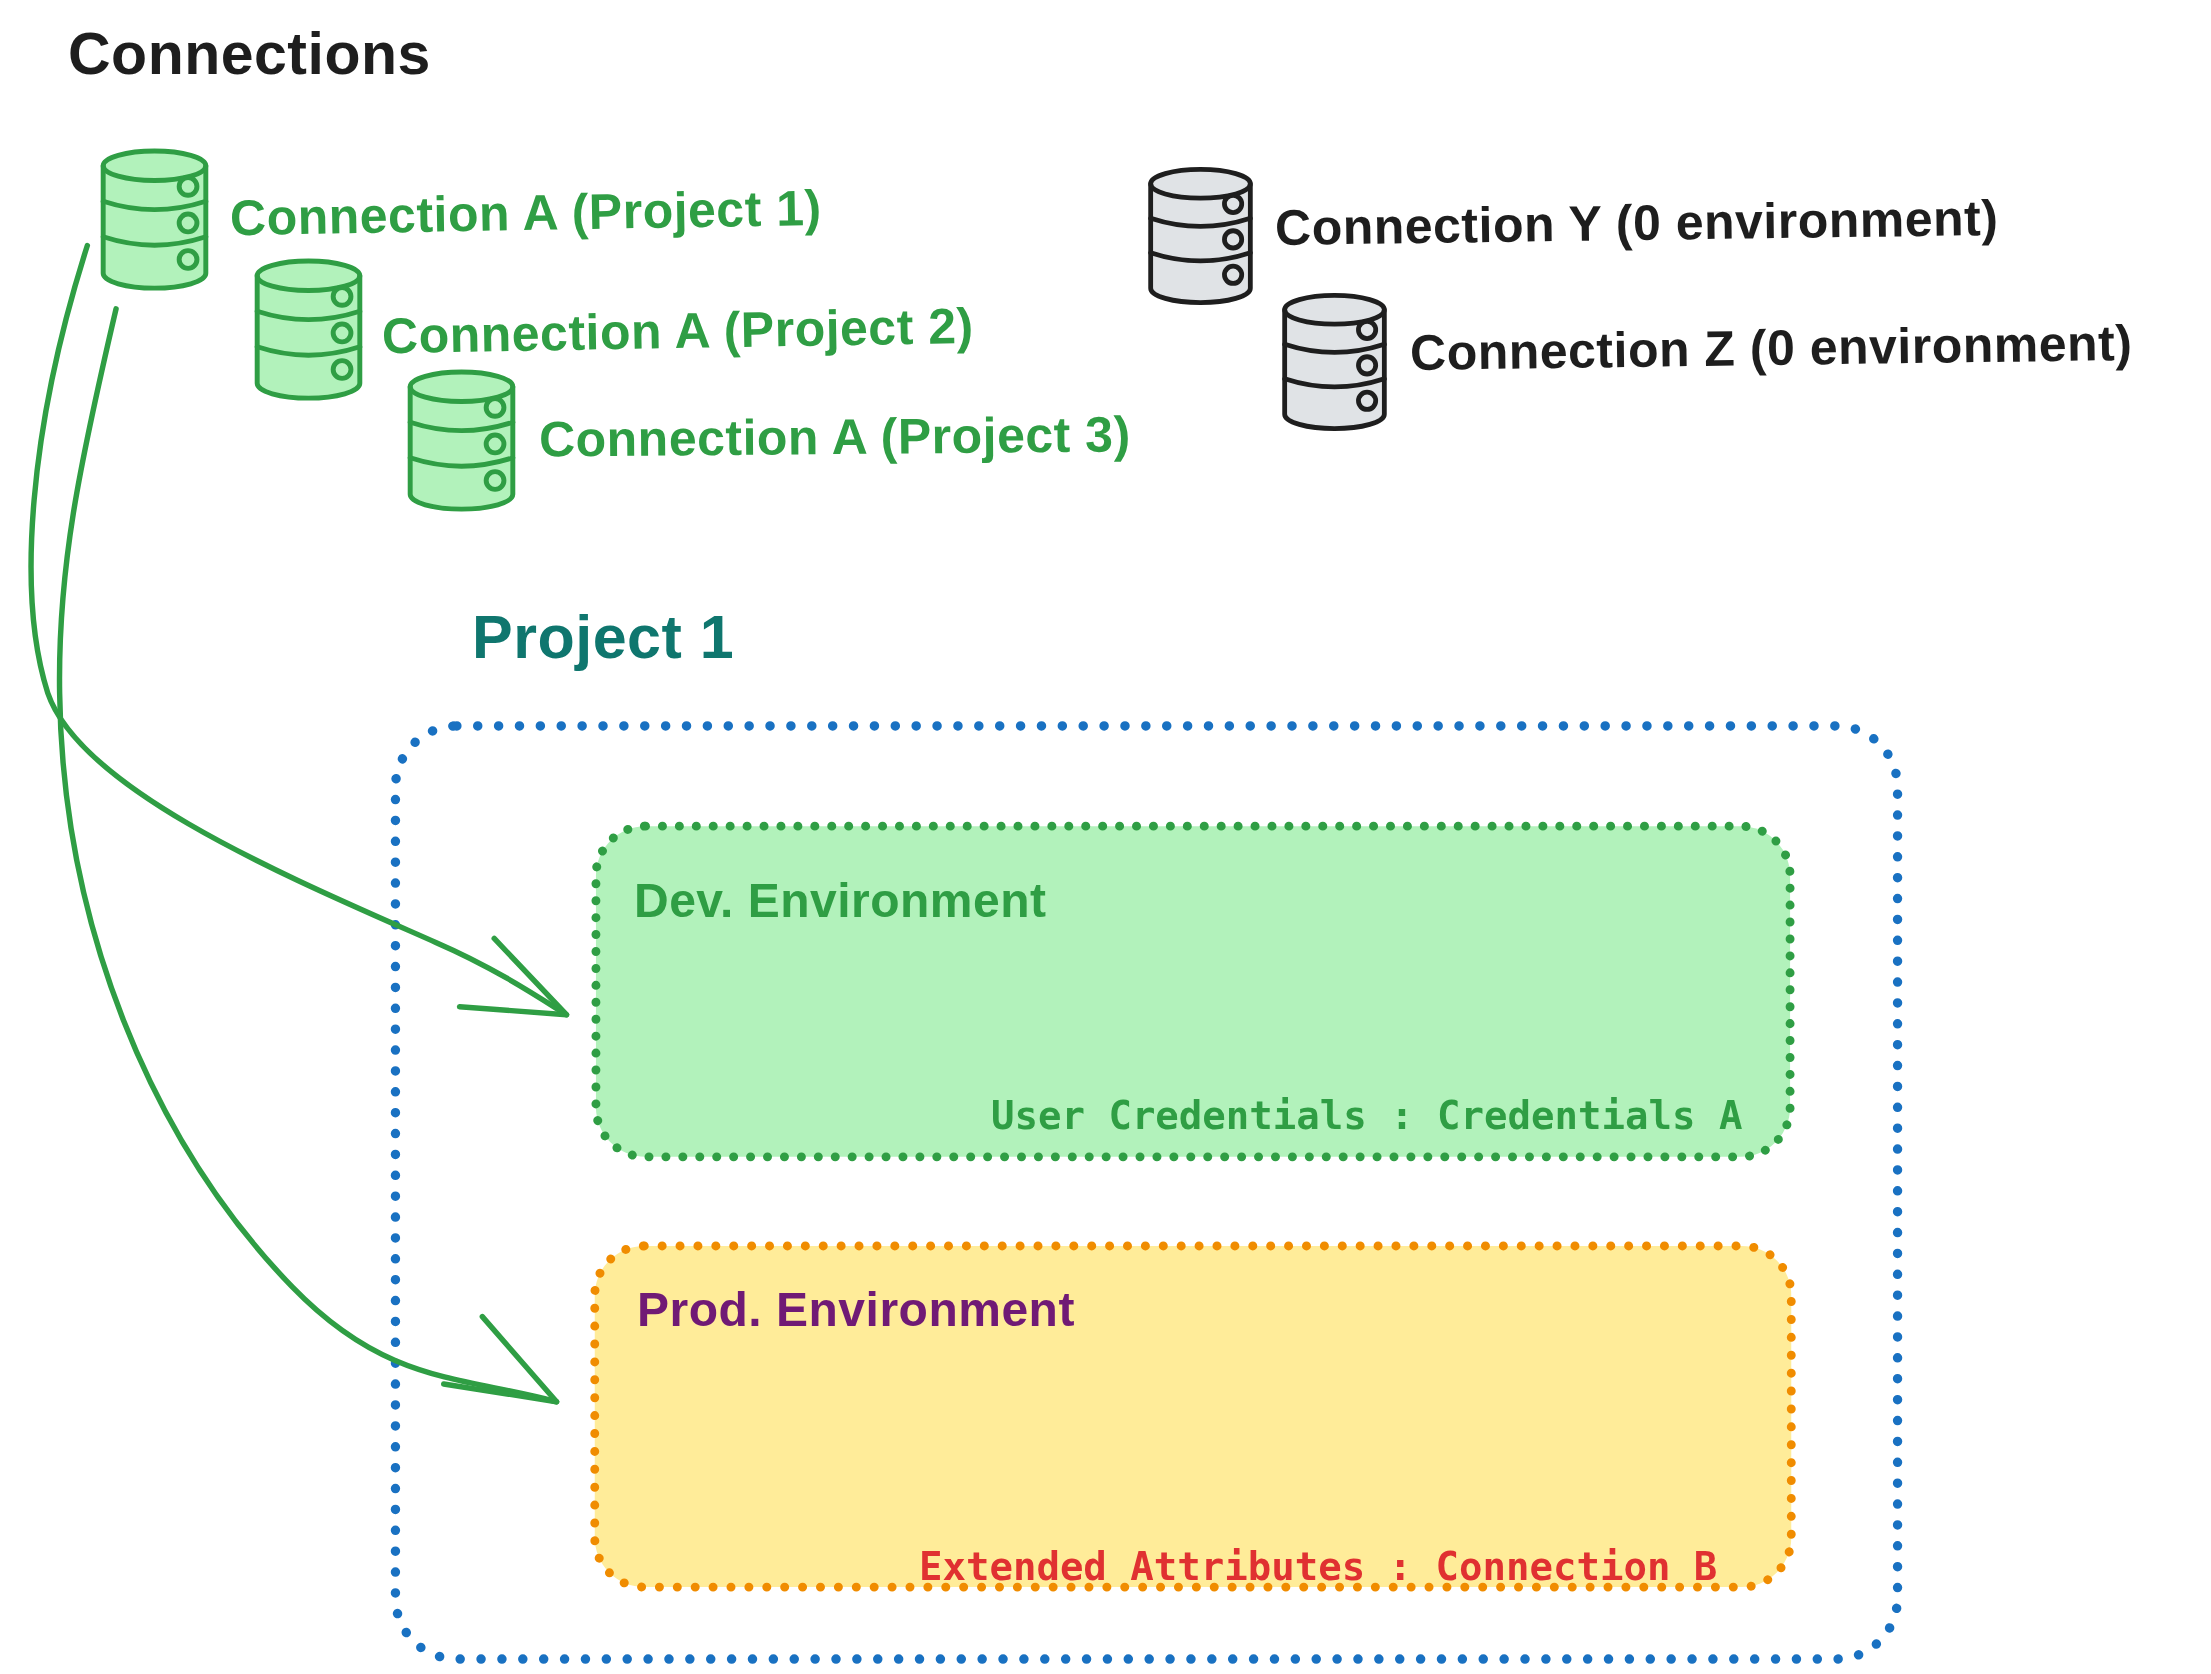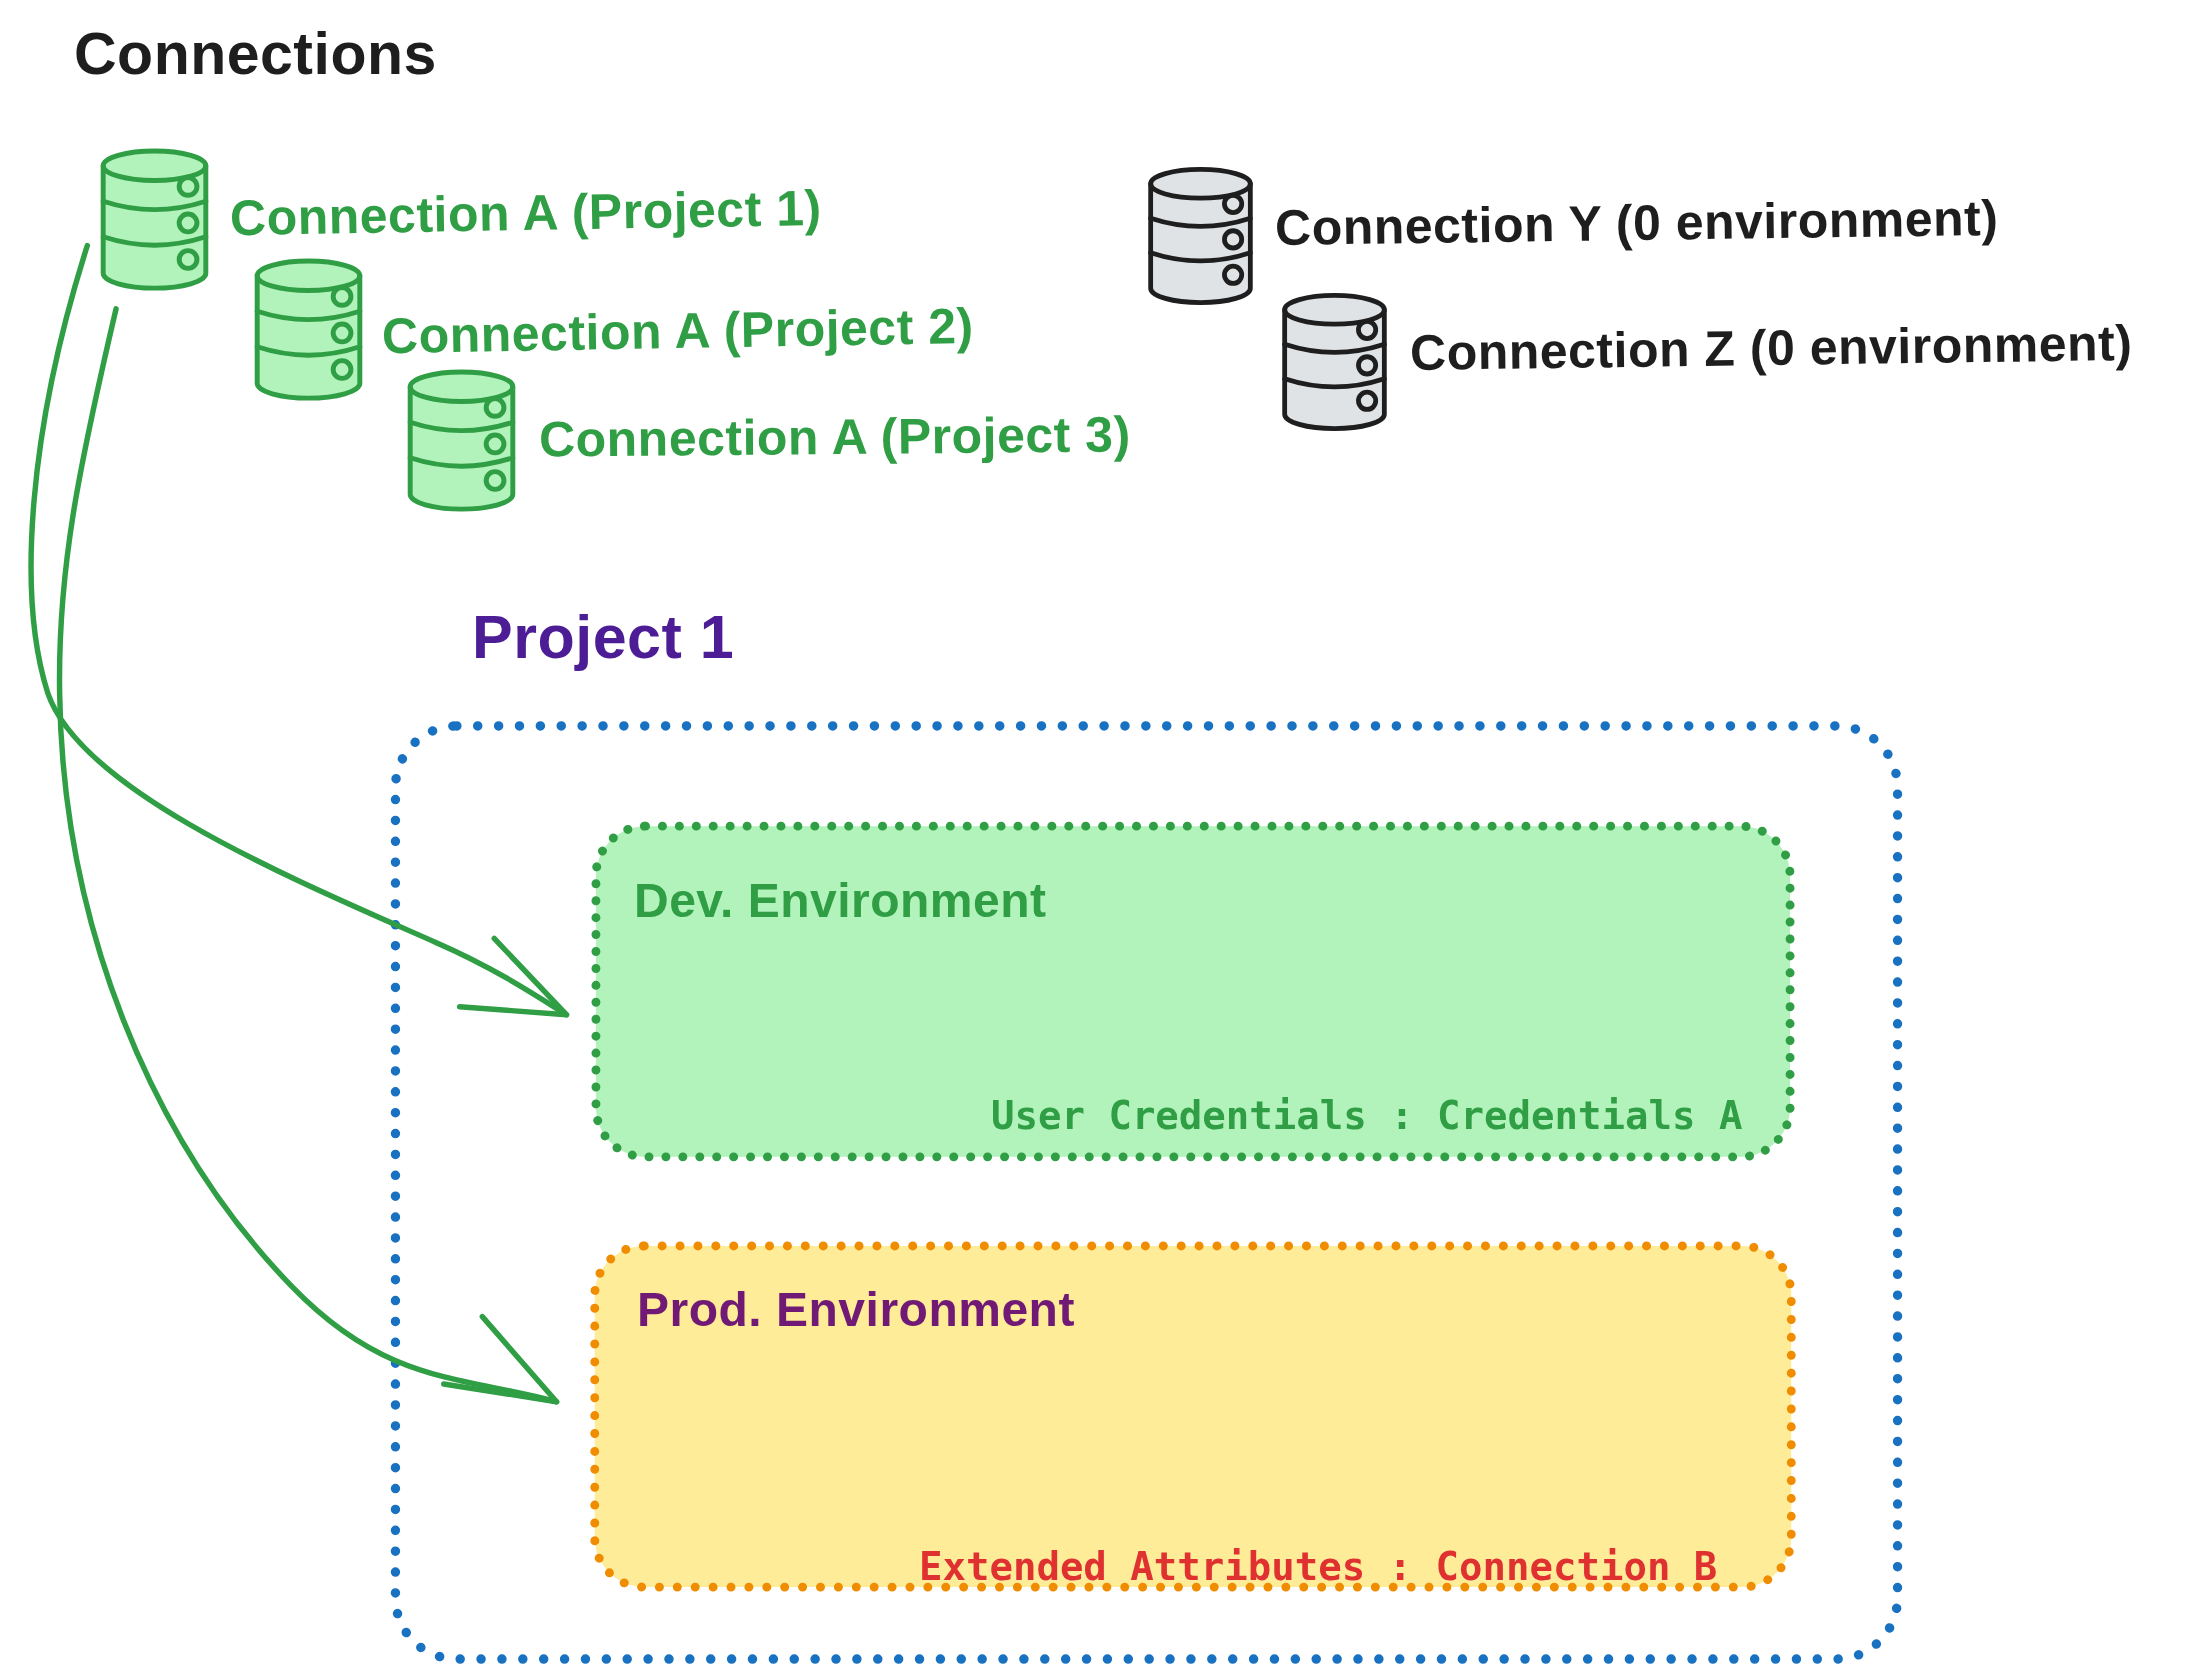--- a/index.html
+++ b/index.html
@@ -16,40 +16,40 @@
     font-weight:700;
     white-space:nowrap;
     letter-spacing:0.5px;
   }
   .title{
     font-size:59px;color:#1e1e1e;
   }
   .conn-label{font-size:50px;}
   .green-text{color:#2f9e44;}
   .dark-text{color:#1e1e1e;}
-  .blue-text{color:#4c1d95;}
+  .blue-text{color:#0f766e;}
   .orange-text{color:#701a75;}
   .red-text{color:#e03131;}
   .project-title{font-size:61px;}
   .env-title{font-size:48px;}
   .mono{
     font-family:"DejaVu Sans Mono", monospace;
     font-weight:700;
     font-size:39px;
     white-space:pre;
     line-height:49px;
   }
   svg{display:block;overflow:visible;}
 </style>
 </head>
 <body>
 
 <div class="canvas">
 
-  <div class="abs hand title" style="left:74px;top:20px;">Connections</div>
+  <div class="abs hand title" style="left:68px;top:20px;">Connections</div>
 
   <div class="abs" style="left:95px;top:145px;">
     <svg width="119" height="150" viewBox="0 0 120 152">
       <path d="M8,21 A52,16 0 0 1 112,21 L112,130 A52,16 0 0 1 8,130 Z" fill="#b2f2bb" stroke="none"></path>
       <ellipse cx="60" cy="21" rx="52" ry="15" fill="#b2f2bb" stroke="#2f9e44" stroke-width="5"></ellipse>
       <path d="M8,21 L8,130 A52,15 0 0 0 112,130 L112,21" fill="none" stroke="#2f9e44" stroke-width="5" stroke-linecap="round"></path>
       <path d="M8,57 Q60,74 112,57" fill="none" stroke="#2f9e44" stroke-width="5" stroke-linecap="round"></path>
       <path d="M8,93 Q60,110 112,93" fill="none" stroke="#2f9e44" stroke-width="5" stroke-linecap="round"></path>
       <circle cx="94" cy="42" r="9" fill="none" stroke="#2f9e44" stroke-width="5"></circle>
       <circle cx="94" cy="79" r="9" fill="none" stroke="#2f9e44" stroke-width="5"></circle>

